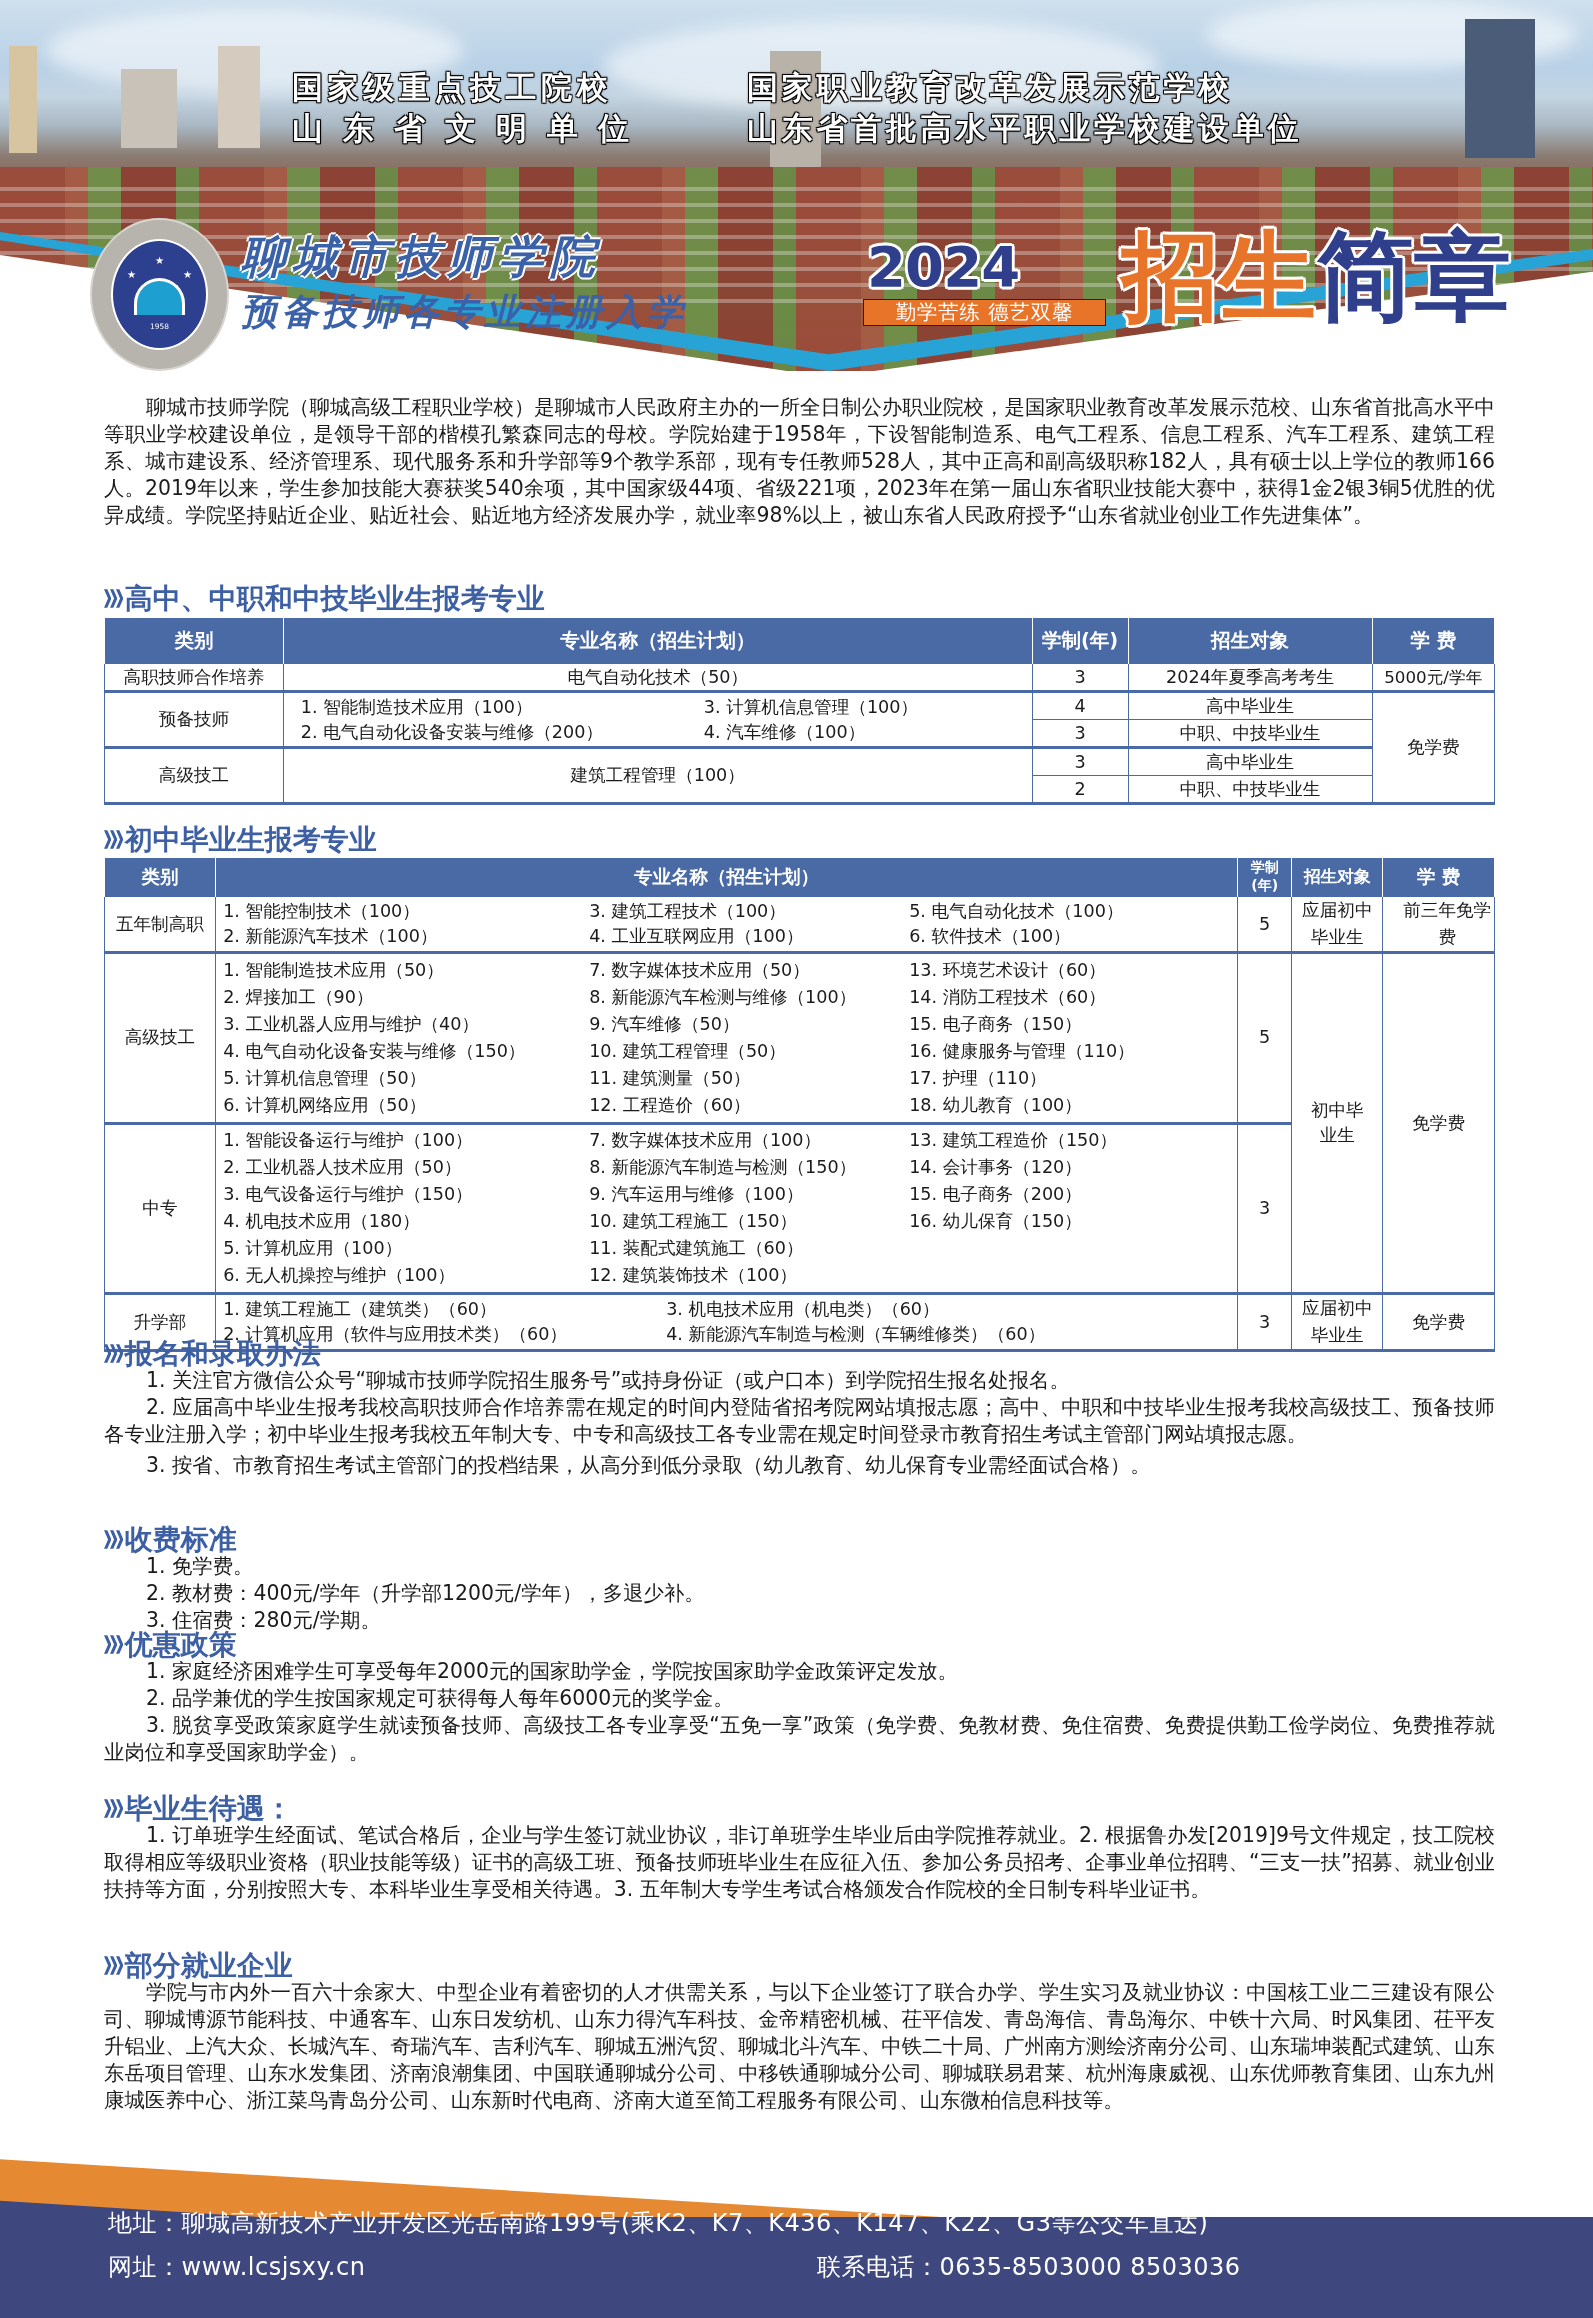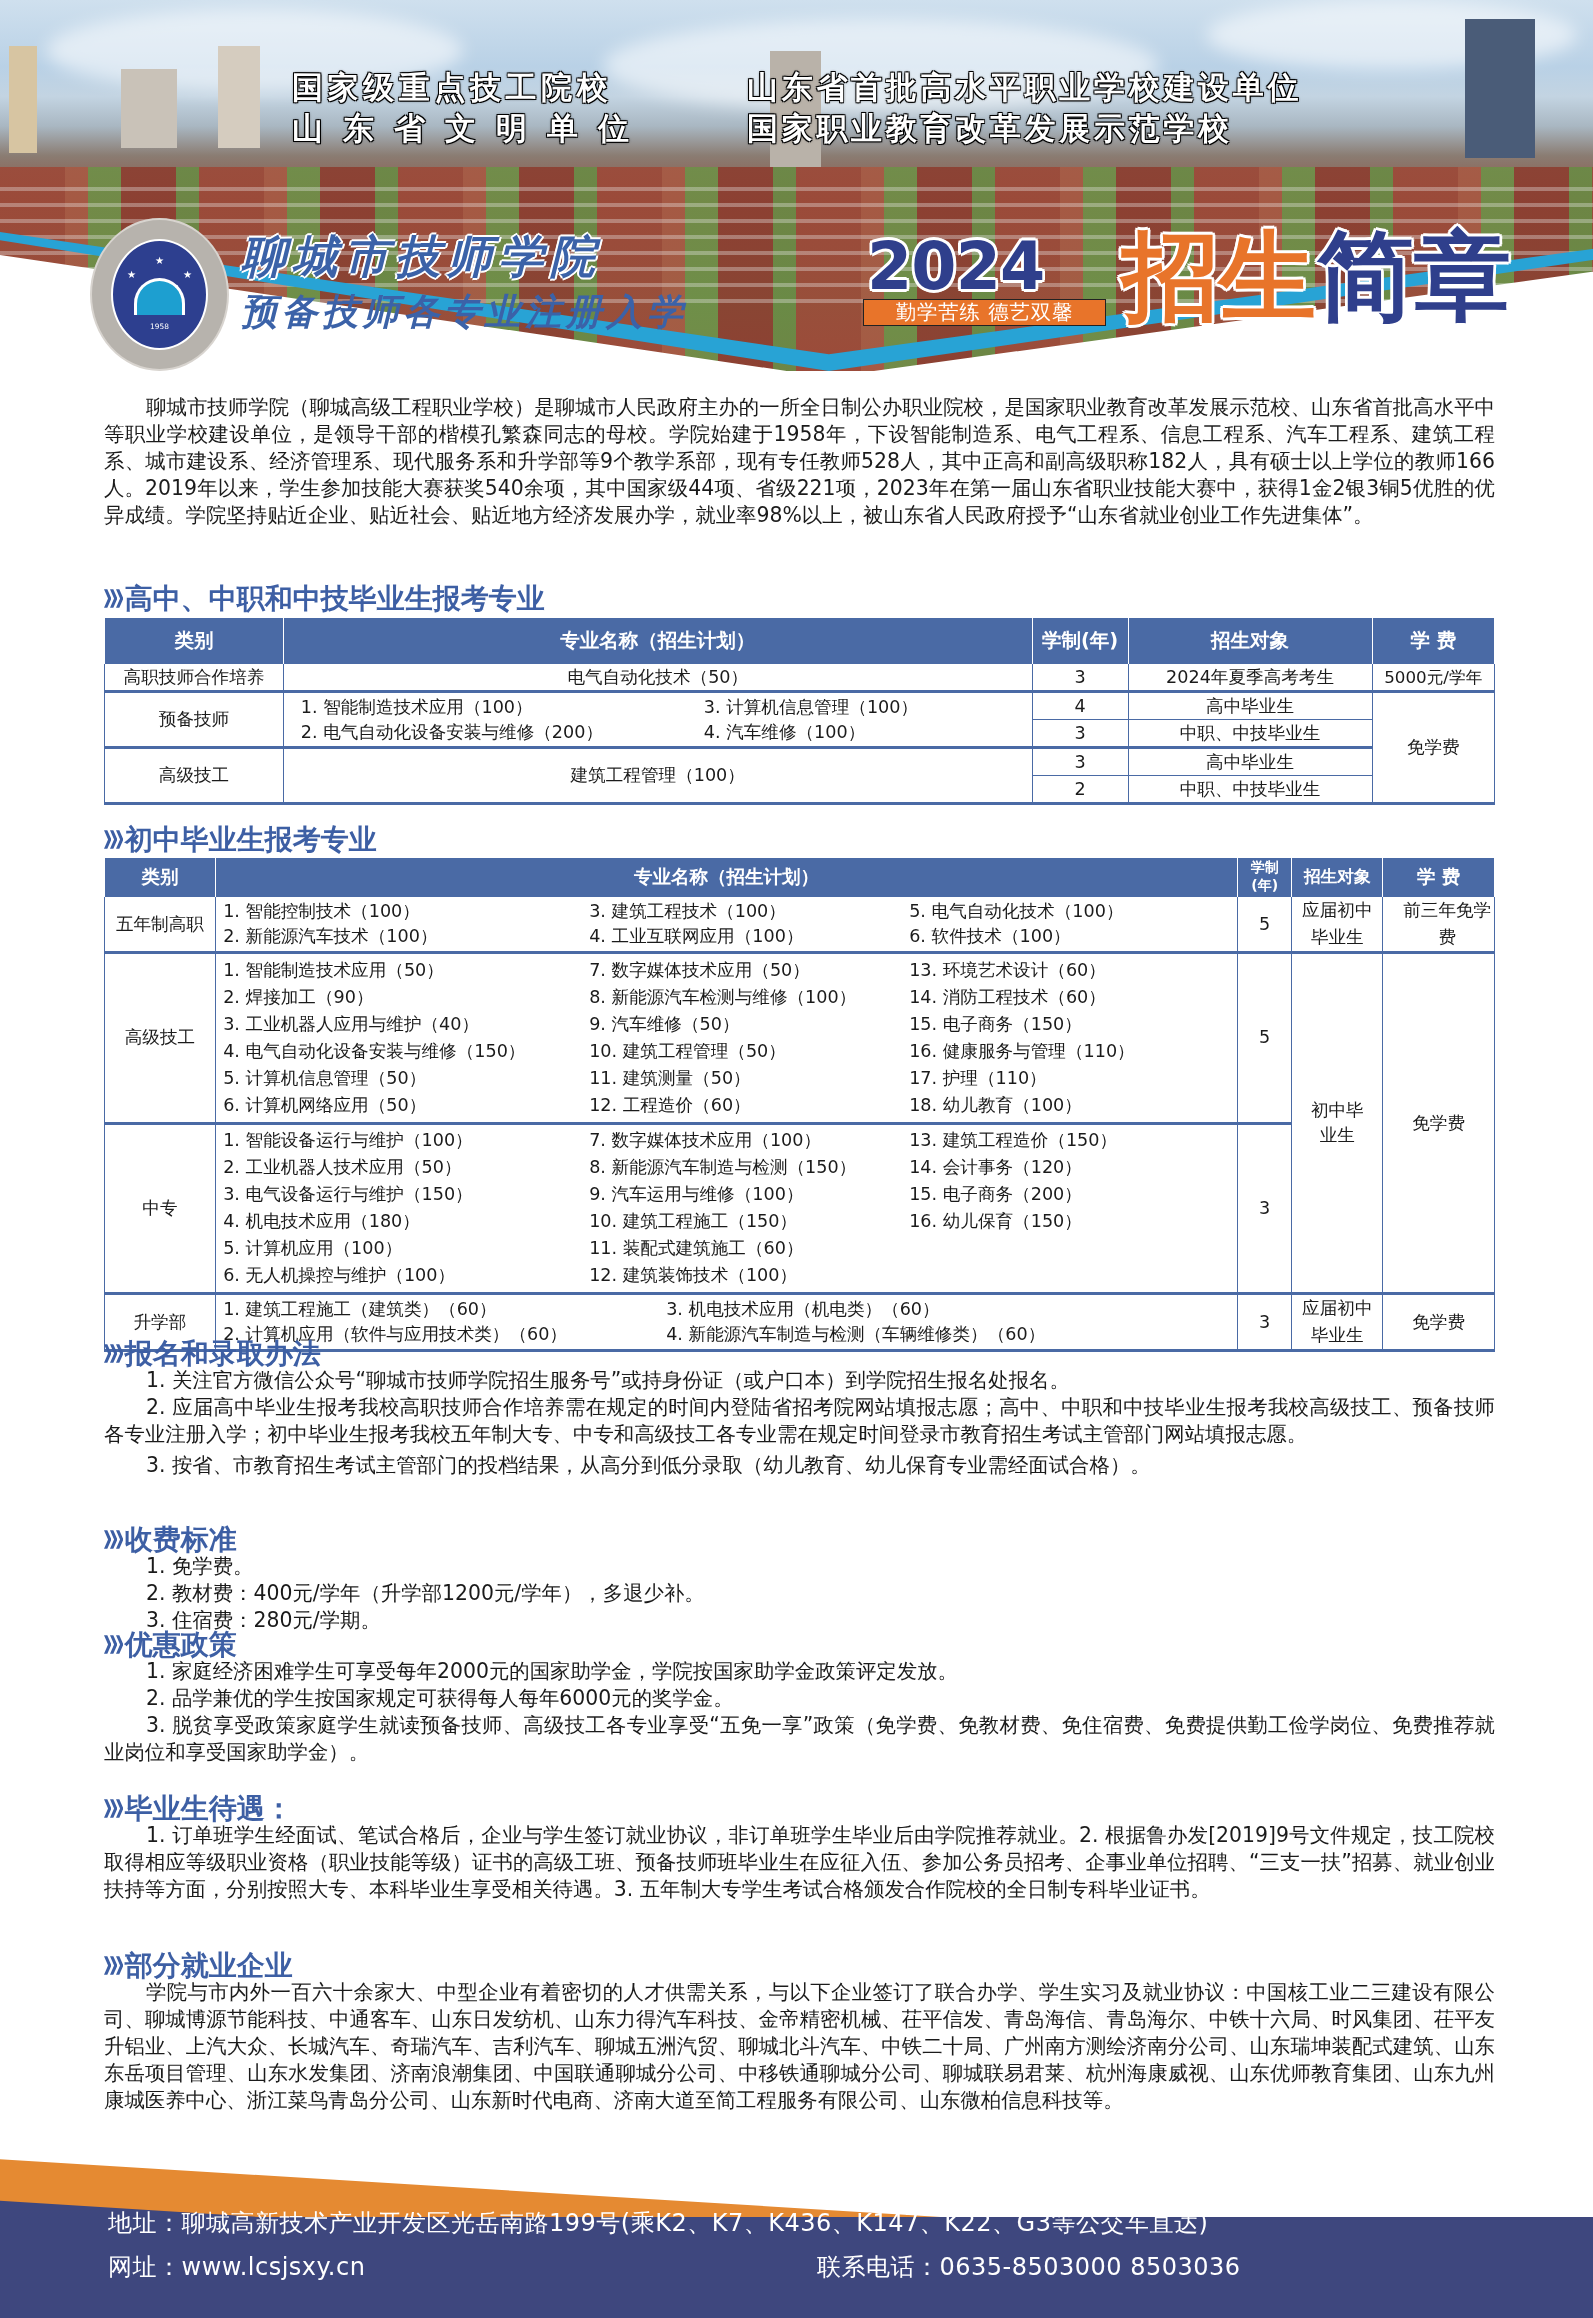--- a/index.html
+++ b/index.html
@@ -31,21 +31,21 @@
     background: #1d9fd0; border: 3.7px solid #fff; border-bottom: none; }
   .logo-year { position: absolute; left: 0; right: 0; top: 81px; text-align: center; color: #fff; font-size: 7.4px; }
   .logo-star { position: absolute; color: #fff; font-size: 10.2px; }
   .school-name { position: absolute; left: 241px; top: 227px; color: #3b62a8; font-family: "DejaVu Serif", serif;
     font-size: 45px; font-weight: bold; font-style: italic; letter-spacing: 6.5px;
     text-shadow: 1.9px 0 0 #fff, -1.9px 0 0 #fff, 0 1.9px 0 #fff, 0 -1.9px 0 #fff, 1.4px 1.4px 0 #fff, -1.4px -1.4px 0 #fff; }
   .school-name2 { position: absolute; left: 241px; top: 288px; color: #3b62a8; font-family: "DejaVu Serif", serif;
     font-size: 36px; font-weight: bold; font-style: italic; letter-spacing: 4.6px; }
 
   .title-2024 { position: absolute; left: 867px; top: 227px; font-family: "DejaVu Sans", sans-serif; font-weight: bold;
-    font-size: 65px; color: #2f3f8c; letter-spacing: -0.9px; line-height: 79px;
+    font-size: 56px; color: #2f3f8c; letter-spacing: -0.9px; line-height: 79px;
     text-shadow: 2.8px 0 0 #fff, -2.8px 0 0 #fff, 0 2.8px 0 #fff, 0 -2.8px 0 #fff, 2.3px 2.3px 0 #fff, -2.3px -2.3px 0 #fff, 2.3px -2.3px 0 #fff, -2.3px 2.3px 0 #fff; }
   .slogan { position: absolute; left: 863px; top: 299px; width: 243px; height: 27px; background: #e8742a;
     border: 1.4px solid #222; color: #fff; font-size: 20.4px; text-align: center; line-height: 24px; letter-spacing: 0.9px; }
   .title-zs { position: absolute; left: 1122px; top: 223px; font-weight: bold; font-size: 97px; line-height: 107px; color: #e8742a;
     text-shadow: 2.8px 0 0 #fff, -2.8px 0 0 #fff, 0 2.8px 0 #fff, 0 -2.8px 0 #fff, 2.3px 2.3px 0 #fff, -2.3px -2.3px 0 #fff, 2.3px -2.3px 0 #fff, -2.3px 2.3px 0 #fff; }
   .title-jz { position: absolute; left: 1317px; top: 223px; font-weight: bold; font-size: 97px; line-height: 107px; color: #2f3f8c;
     text-shadow: 2.8px 0 0 #fff, -2.8px 0 0 #fff, 0 2.8px 0 #fff, 0 -2.8px 0 #fff, 2.3px 2.3px 0 #fff, -2.3px -2.3px 0 #fff, 2.3px -2.3px 0 #fff, -2.3px 2.3px 0 #fff; }
 
   
   .content { position: absolute; left: 104px; width: 1391px; }
@@ -95,22 +95,22 @@
   <div class="bldg" style="left:770px;bottom:204px;width:51px;height:116px;background:#b9b2a9;"></div>
   <div class="bldg" style="left:1465px;bottom:213px;width:70px;height:139px;background:#4a5c78;"></div>
   <div class="campus"></div>
   <div class="campus-win"></div>
 
   <div class="honors left">
     <div>国家级重点技工院校</div>
     <div>山 东 省 文 明 单 位</div>
   </div>
   <div class="honors right">
+    <div>国家职业教育改革发展示范学校</div>
     <div>山东省首批高水平职业学校建设单位</div>
-    <div>国家职业教育改革发展示范学校</div>
   </div>
 
   <div class="blue-stripe"></div>
   <div class="white-wedge2"></div>
 
   <div class="logo">
     <div class="logo-inner">
       <span class="logo-star" style="left:14px;top:28px;">★</span>
       <span class="logo-star" style="left:70px;top:28px;">★</span>
       <span class="logo-star" style="left:42px;top:14px;">★</span>

